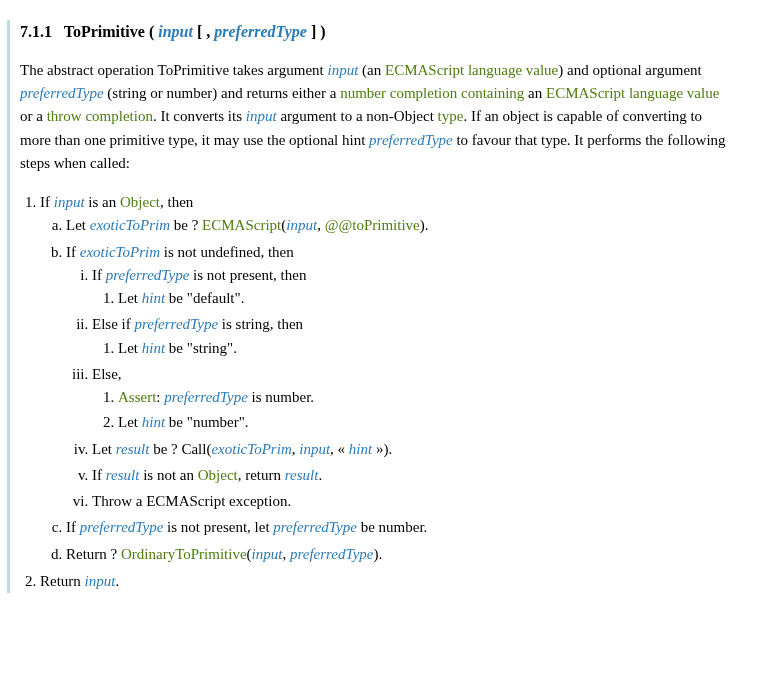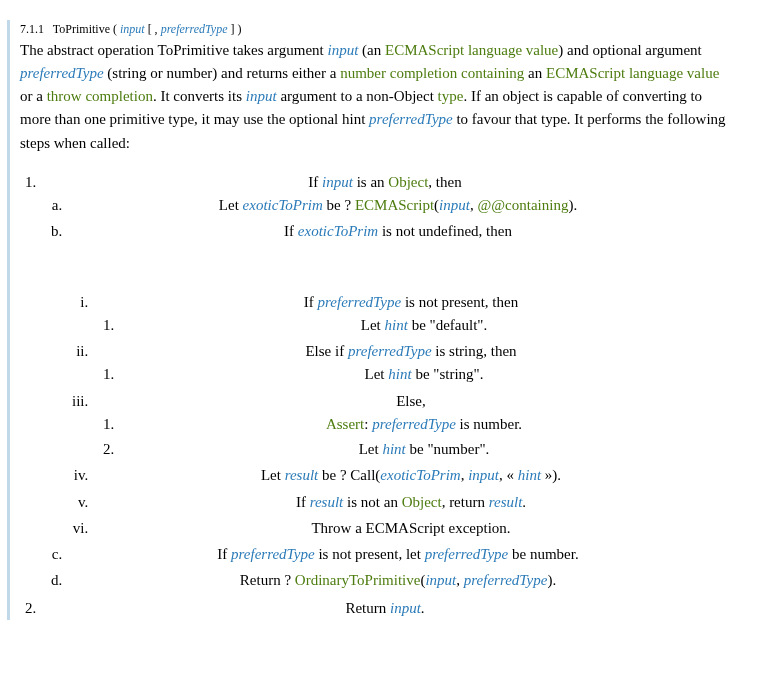--- a/index.html
+++ b/index.html
@@ -13,22 +13,23 @@
       min-height: 680px;
       background: #fff;
       font-family: "Georgia", serif;
       font-size: 15px;
       line-height: 1.55;
       color: #000;
       padding: 20px 30px 20px 20px;
     }
 
     .heading {
-      font-size: 12px;
-      font-weight: normal;
+      font-size: 16px;
+      font-weight: bold;
+      margin-bottom: 14px;
       font-family: "Georgia", serif;
     }
 
     .italic-link {
       font-style: italic;
       color: #2b7bb9;
       text-decoration: none;
     }
 
     .blue-link {
@@ -37,40 +38,38 @@
       font-style: normal;
     }
 
     .intro-para {
       margin-bottom: 16px;
     }
 
     ol.top-level {
       list-style-type: decimal;
       margin-left: 20px;
-      text-align: center;
     }
 
     ol.top-level > li {
       margin-bottom: 4px;
     }
 
     ol.alpha-level {
       list-style-type: lower-alpha;
       margin-left: 26px;
     }
 
     ol.alpha-level > li {
       margin-bottom: 3px;
     }
 
     ol.roman-level {
       list-style-type: lower-roman;
       margin-left: 26px;
-      margin-top: 47px;
     }
 
     ol.roman-level > li {
       margin-bottom: 3px;
     }
 
     ol.decimal-sub {
       list-style-type: decimal;
       margin-left: 26px;
     }
@@ -111,21 +110,21 @@
     argument to a non-Object <a href="#" class="blue-link">type</a>. If an object is capable of converting to more than one
     primitive type, it may use the optional hint <a href="#" class="italic-link"><em>preferredType</em></a> to favour that type. It performs the
     following steps when called:
   </p>
 
   <ol class="top-level">
     <li>
       If <a href="#" class="italic-link"><em>input</em></a> is an <a href="#" class="blue-link">Object</a>, then
       <ol class="alpha-level">
         <li>
-          Let <a href="#" class="italic-link"><em>exoticToPrim</em></a> be ? <a href="#" class="blue-link">ECMAScript</a>(<a href="#" class="italic-link"><em>input</em></a>, <a href="#" class="blue-link">@@containing</a>).
+          Let <a href="#" class="italic-link"><em>exoticToPrim</em></a> be ? <a href="#" class="blue-link">ECMAScript</a>(<a href="#" class="italic-link"><em>input</em></a>, <a href="#" class="blue-link">@@toPrimitive</a>).
         </li>
         <li>
           If <a href="#" class="italic-link"><em>exoticToPrim</em></a> is not <strong>undefined</strong>, then
           <ol class="roman-level">
             <li>
               If <a href="#" class="italic-link"><em>preferredType</em></a> is not present, then
               <ol class="decimal-sub">
                 <li>
                   Let <a href="#" class="italic-link"><em>hint</em></a> be <strong>"default"</strong>.
                 </li>

